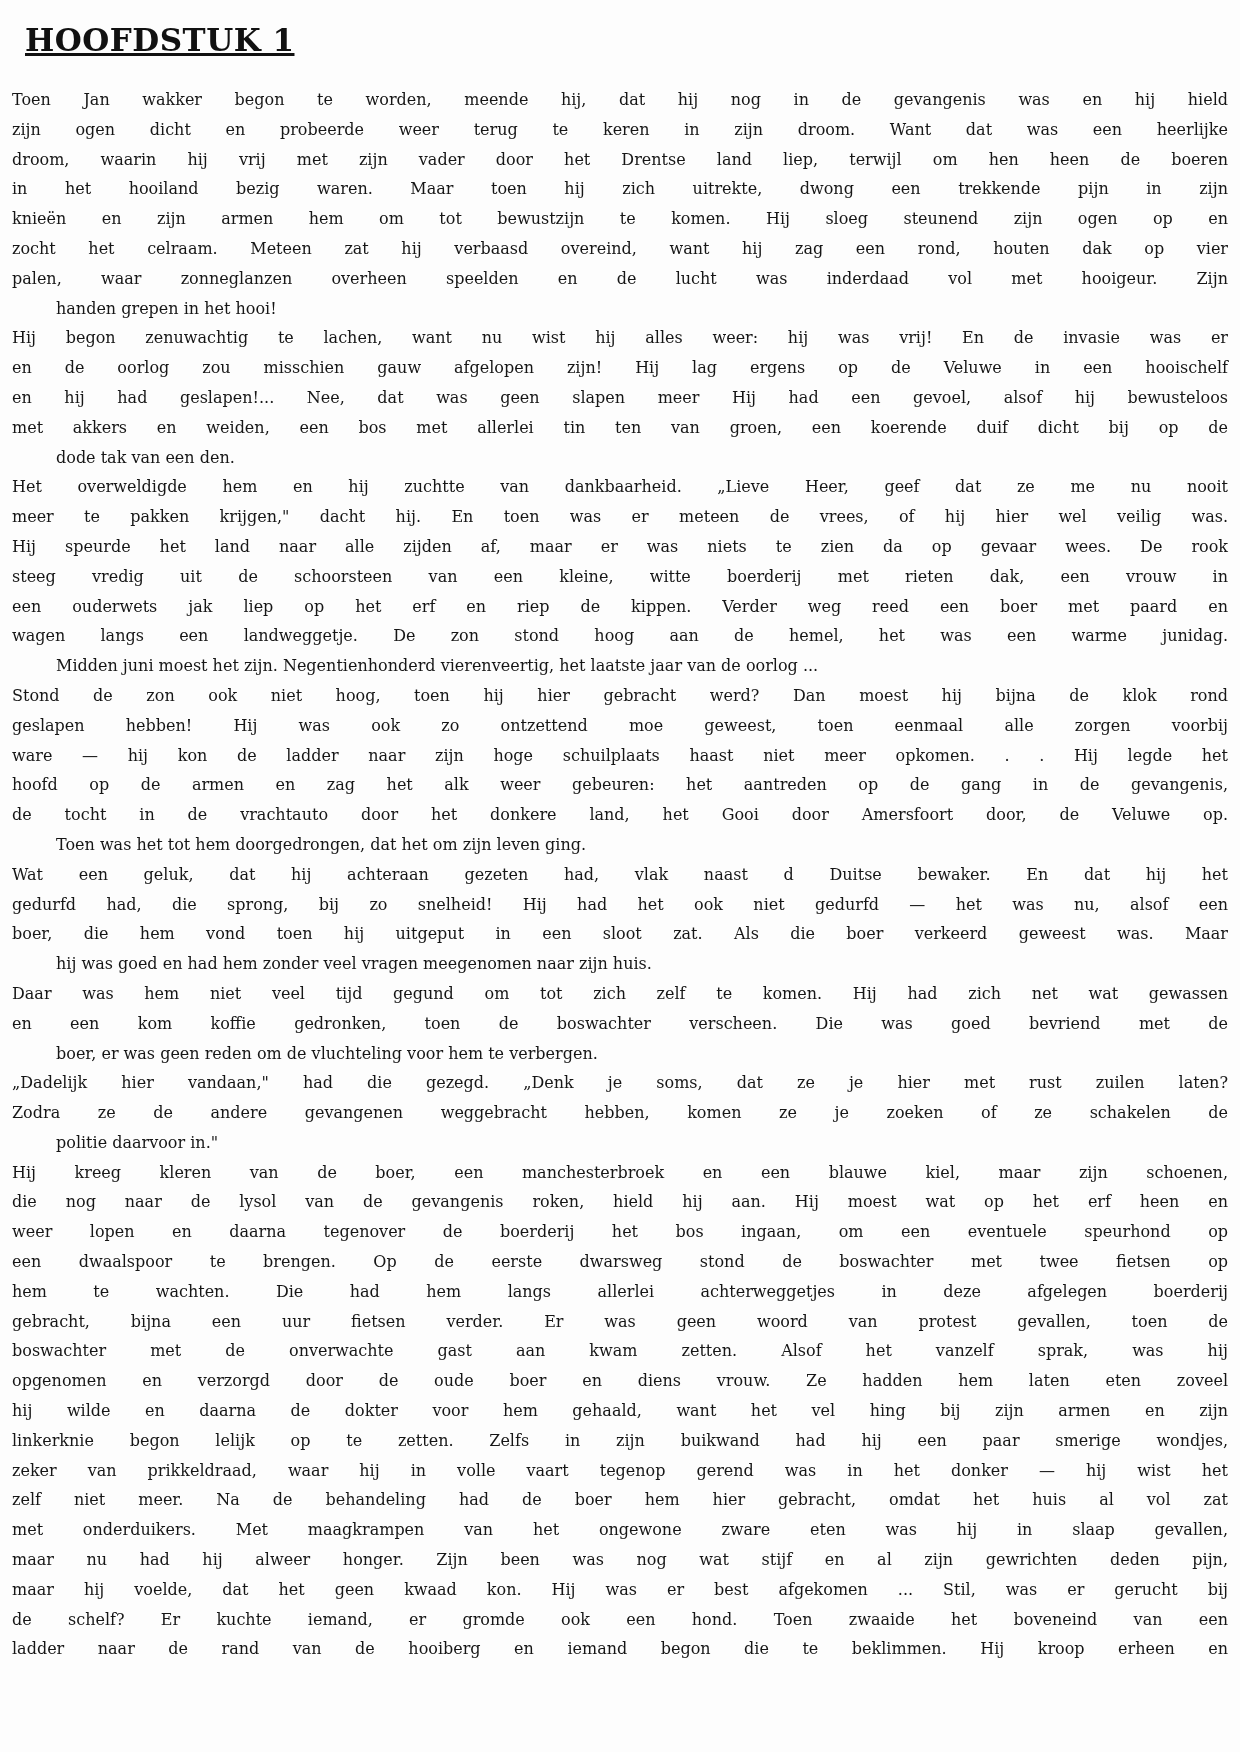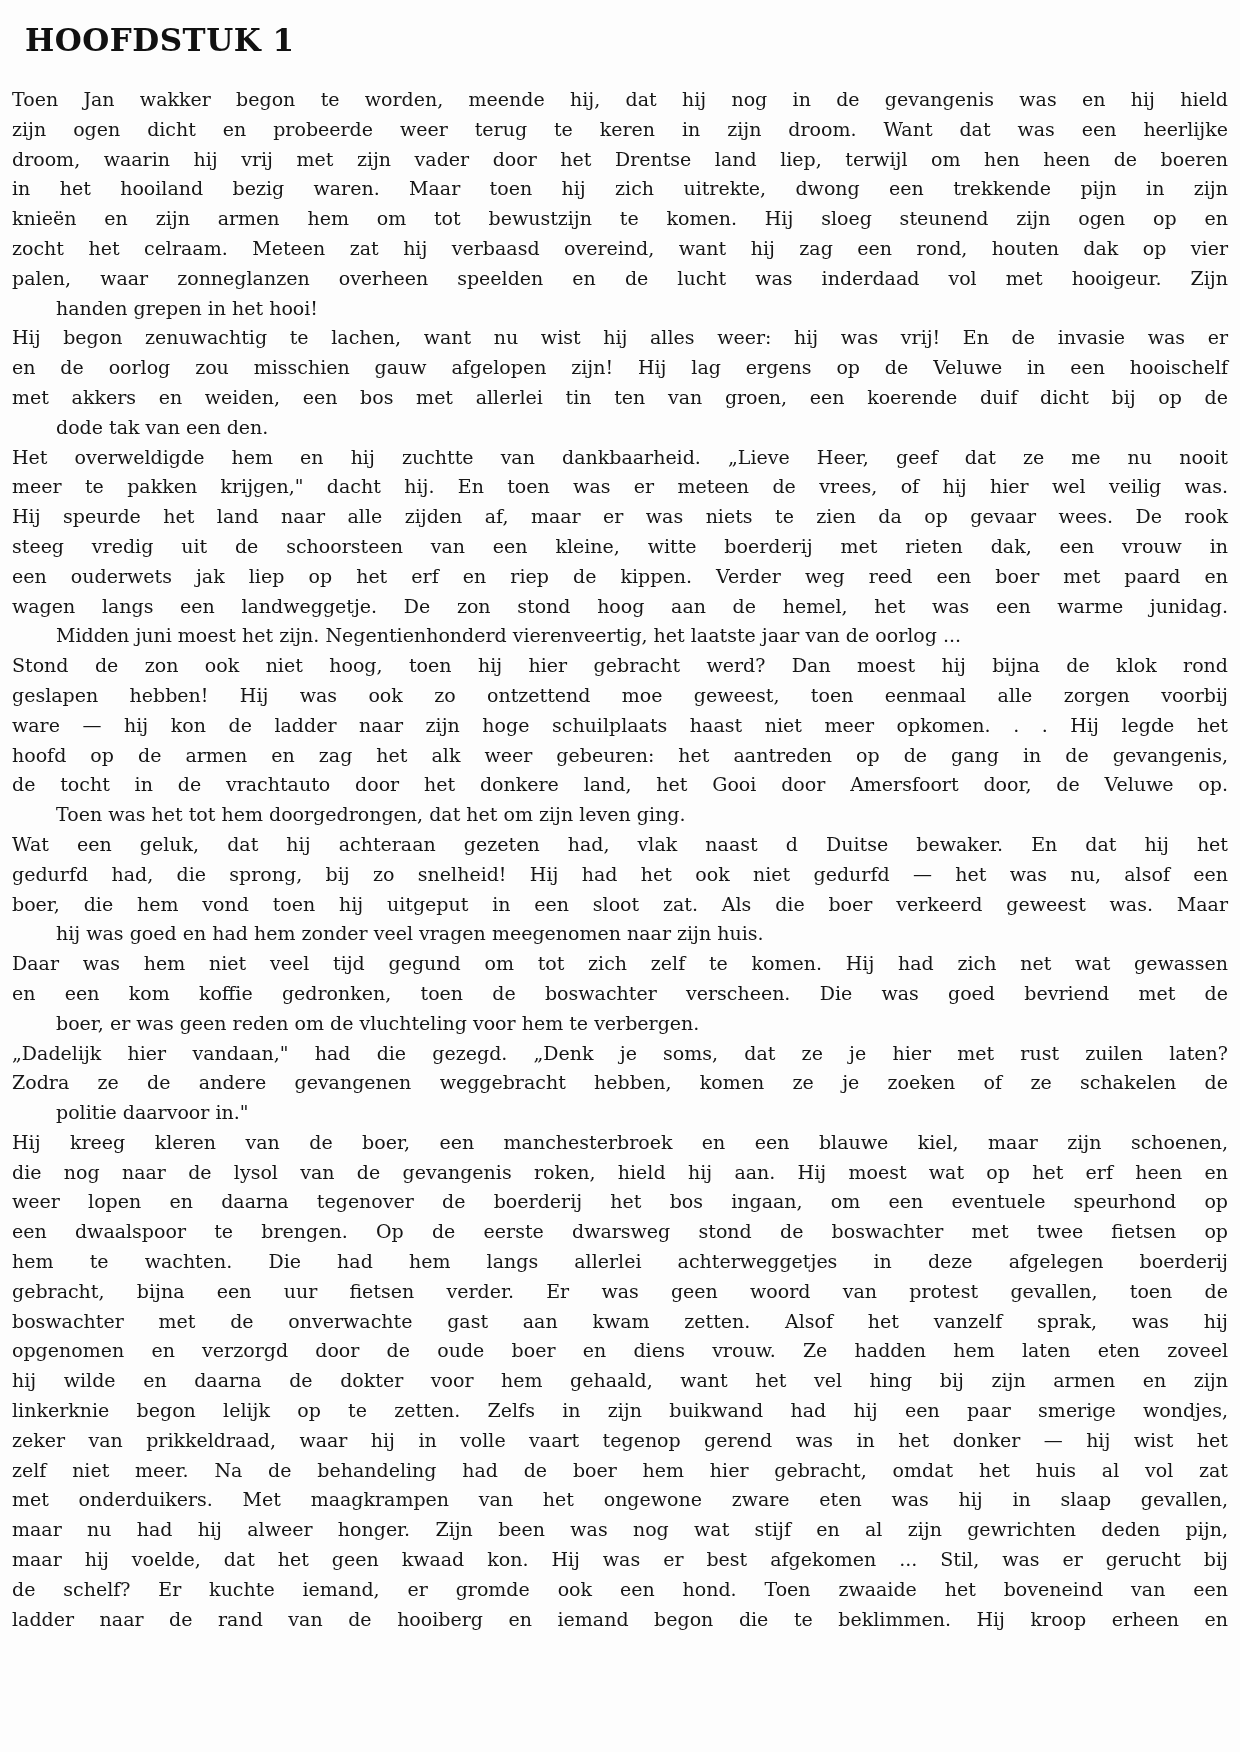--- a/index.html
+++ b/index.html
@@ -17,24 +17,25 @@
   main {
     padding: 0 12px;
   }
   h1 {
     font-size: 31px;
     line-height: 36px;
     font-weight: bold;
     margin: 22px 0 16px 13px;
     letter-spacing: 0.5px;
     color: #111;
+    text-decoration: underline;
   }
   #body-text {
     margin-top: 27px;
-    font-size: 19px;
+    font-size: 16px;
     line-height: 29.8px;
   }
   .para {
     margin: 0;
     padding: 0;
   }
   .line {
     text-align: justify;
     text-align-last: justify;
     white-space: normal;
@@ -56,20 +57,21 @@
         <div class="line">droom, waarin hij vrij met zijn vader door het Drentse land liep, terwijl om hen heen de boeren</div>
         <div class="line">in het hooiland bezig waren. Maar toen hij zich uitrekte, dwong een trekkende pijn in zijn</div>
         <div class="line">knieën en zijn armen hem om tot bewustzijn te komen. Hij sloeg steunend zijn ogen op en</div>
         <div class="line">zocht het celraam. Meteen zat hij verbaasd overeind, want hij zag een rond, houten dak op vier</div>
         <div class="line">palen, waar zonneglanzen overheen speelden en de lucht was inderdaad vol met hooigeur. Zijn</div>
         <div class="line last">handen grepen in het hooi!</div>
       </div>
       <div class="para">
         <div class="line">Hij begon zenuwachtig te lachen, want nu wist hij alles weer: hij was vrij! En de invasie was er</div>
         <div class="line">en de oorlog zou misschien gauw afgelopen zijn! Hij lag ergens op de Veluwe in een hooischelf</div>
+        <div class="line">en hij had geslapen!... Nee, dat was geen slapen meer Hij had een gevoel, alsof hij bewusteloos</div>
         <div class="line">met akkers en weiden, een bos met allerlei tin ten van groen, een koerende duif dicht bij op de</div>
         <div class="line last">dode tak van een den.</div>
       </div>
       <div class="para">
         <div class="line">Het overweldigde hem en hij zuchtte van dankbaarheid. „Lieve Heer, geef dat ze me nu nooit</div>
         <div class="line">meer te pakken krijgen," dacht hij. En toen was er meteen de vrees, of hij hier wel veilig was.</div>
         <div class="line">Hij speurde het land naar alle zijden af, maar er was niets te zien da op gevaar wees. De rook</div>
         <div class="line">steeg vredig uit de schoorsteen van een kleine, witte boerderij met rieten dak, een vrouw in</div>
         <div class="line">een ouderwets jak liep op het erf en riep de kippen. Verder weg reed een boer met paard en</div>
         <div class="line">wagen langs een landweggetje. De zon stond hoog aan de hemel, het was een warme junidag.</div>

